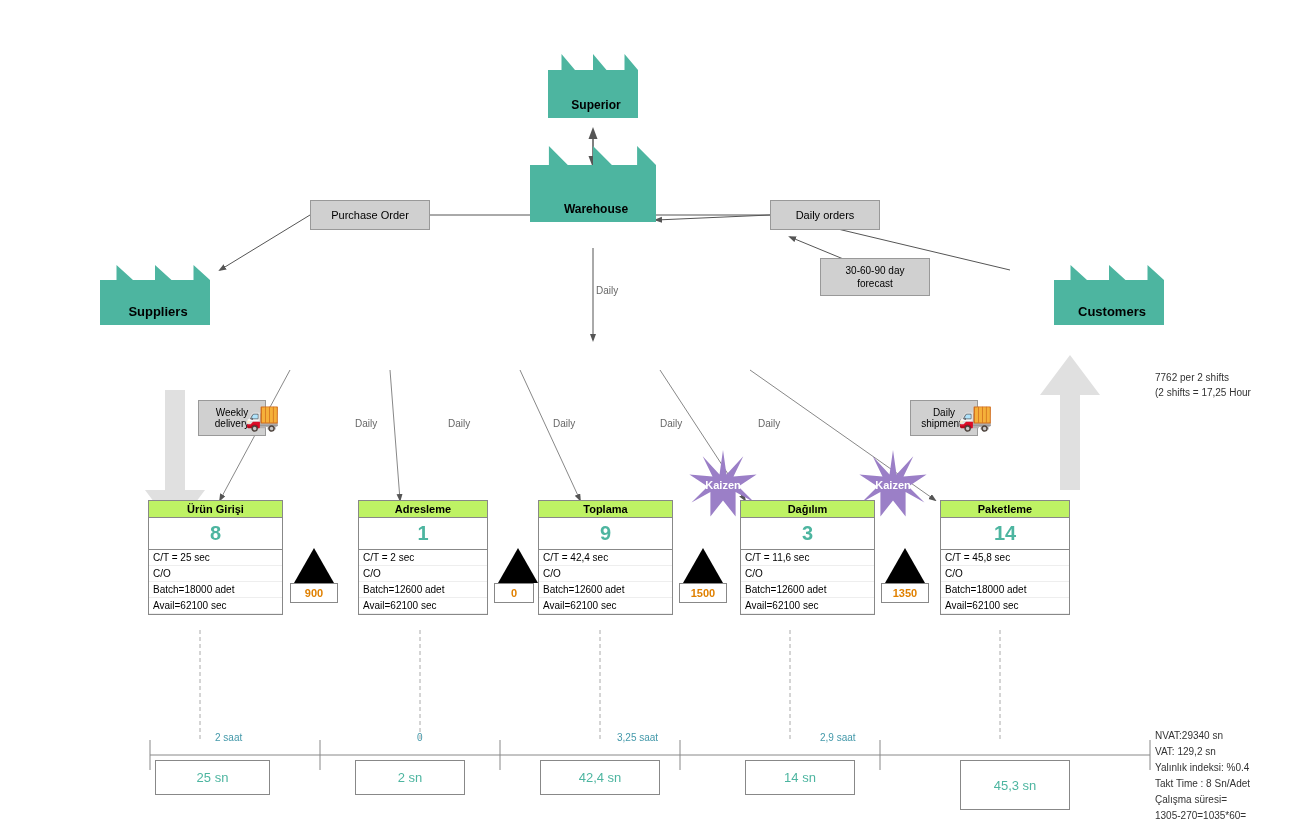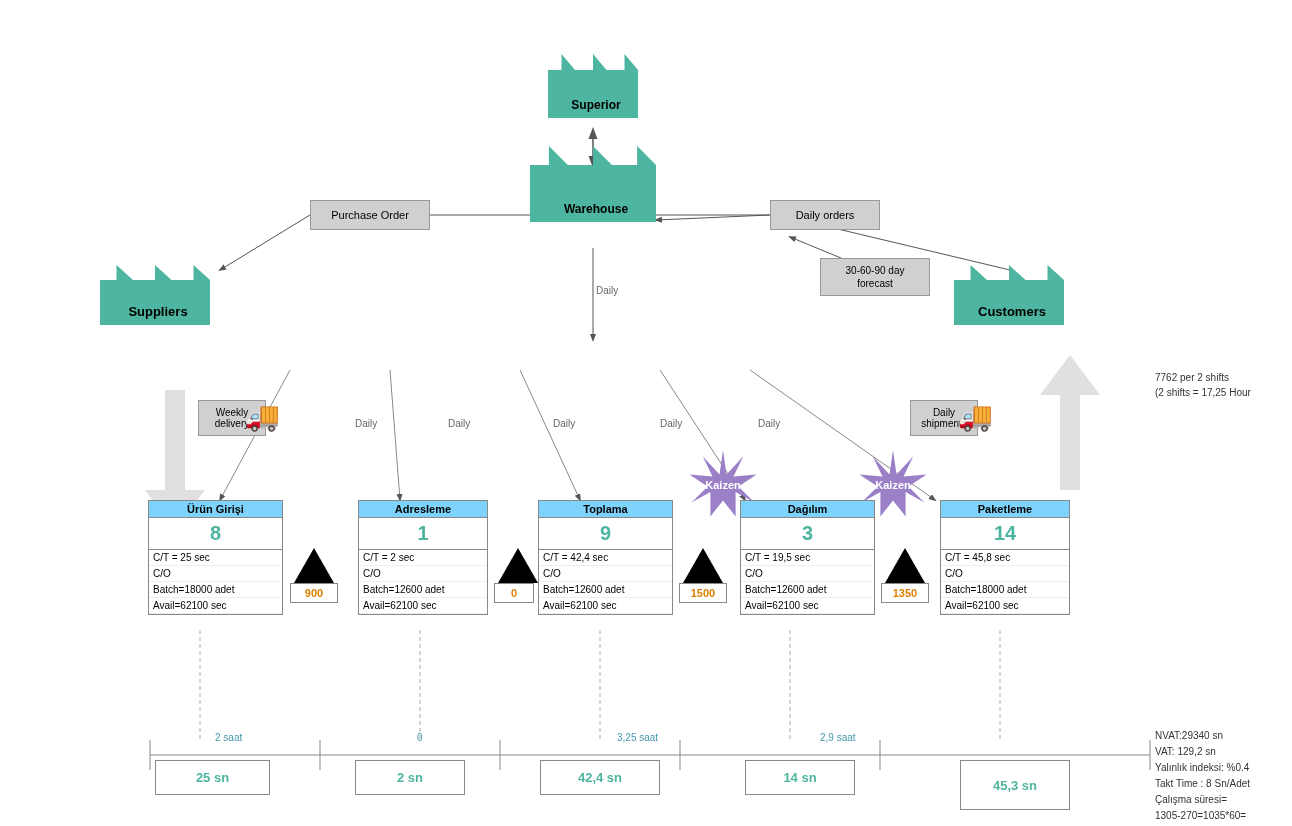--- a/index.html
+++ b/index.html
@@ -46,21 +46,21 @@
       justify-content: center;
       text-align: center;
       font-size: 11px;
     }
     .process-box {
       border: 1px solid #888;
       background: #fff;
       position: absolute;
     }
     .process-header {
-      background: #7dd3fc;
+      background: #bef264;
       border-bottom: 1px solid #888;
       text-align: center;
       padding: 2px 0;
       font-size: 11px;
       font-weight: bold;
     }
     .process-number {
       text-align: center;
       color: #4db5a0;
       font-size: 20px;
@@ -97,21 +97,21 @@
     }
     .time-box {
       position: absolute;
       border: 1px solid #888;
       background: #fff;
       display: flex;
       align-items: center;
       justify-content: center;
       font-size: 13px;
       color: #4db5a0;
-      font-weight: bold;
+      font-weight: normal;
     }
     
     .kaizen-burst2 {
       position: absolute;
       width: 70px;
       height: 70px;
       display: flex;
       align-items: center;
       justify-content: center;
       color: white;
@@ -225,21 +225,21 @@
       <span class="factory-label">Warehouse</span>
     </div>
   </div>
 
   <div style="position:absolute; left:100px; top:250px; width:110px; height:90px;">
     <div class="factory" style="width:110px; height:75px; position:relative;">
       <span class="factory-label" style="font-size:13px;">Suppliers</span>
     </div>
   </div>
 
-  <div style="position:absolute; left:954px; top:250px; width:134px; height:90px;">
+  <div style="position:absolute; left:1054px; top:250px; width:134px; height:90px;">
     <div class="factory" style="width:110px; height:75px; position:relative;">
       <span class="factory-label" style="font-size:13px;">Customers</span>
     </div>
   </div>
 
   <div class="box-gray" style="position:absolute; left:310px; top:200px; width:120px; height:30px;">
     <span>Purchase Order</span>
   </div>
 
   <div class="box-gray" style="position:absolute; left:770px; top:200px; width:110px; height:30px;">
@@ -314,21 +314,21 @@
     <div class="process-row">Batch=12600 adet</div>
     <div class="process-row">Avail=62100 sec</div>
   </div>
 
   <div style="position:absolute; left:683px; top:548px; width:0; height:0; border-left:20px solid transparent; border-right:20px solid transparent; border-bottom:35px solid #000;"></div>
   <div class="inventory-box" style="left:679px; top:583px; width:48px; height:20px; color:#e08000; font-size:11px;">1500</div>
 
   <div class="process-box" style="left:740px; top:500px; width:135px;">
     <div class="process-header">Dağılım</div>
     <div class="process-number">3</div>
-    <div class="process-row">C/T = 19,5 sec</div>
+    <div class="process-row">C/T = 11,6 sec</div>
     <div class="process-row">C/O</div>
     <div class="process-row">Batch=12600 adet</div>
     <div class="process-row">Avail=62100 sec</div>
   </div>
 
   <div style="position:absolute; left:885px; top:548px; width:0; height:0; border-left:20px solid transparent; border-right:20px solid transparent; border-bottom:35px solid #000;"></div>
   <div class="inventory-box" style="left:881px; top:583px; width:48px; height:20px; color:#e08000; font-size:11px;">1350</div>
 
   <div class="process-box" style="left:940px; top:500px; width:130px;">
     <div class="process-header">Paketleme</div>

